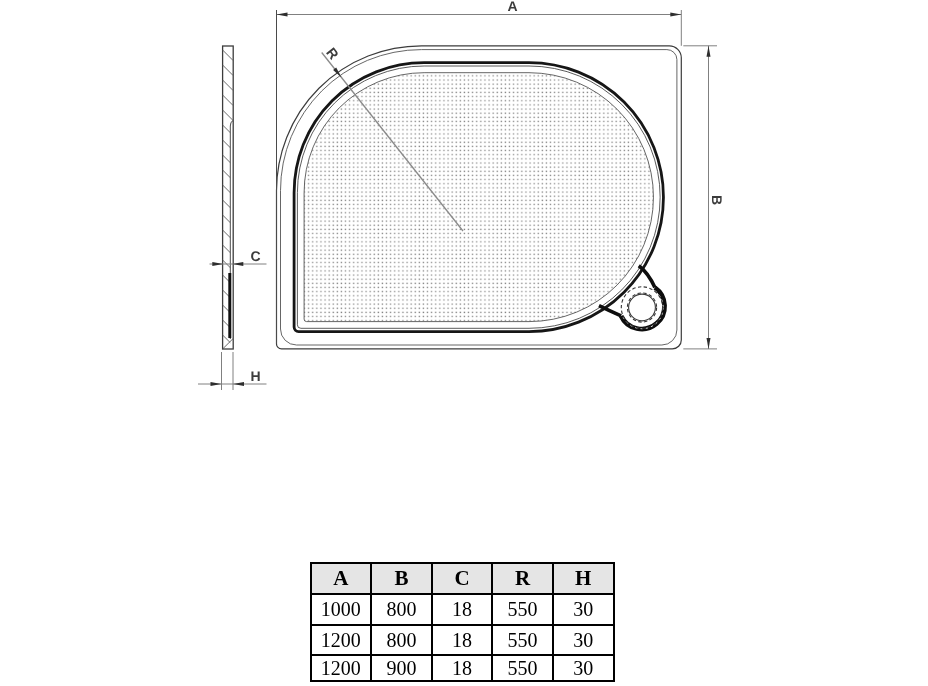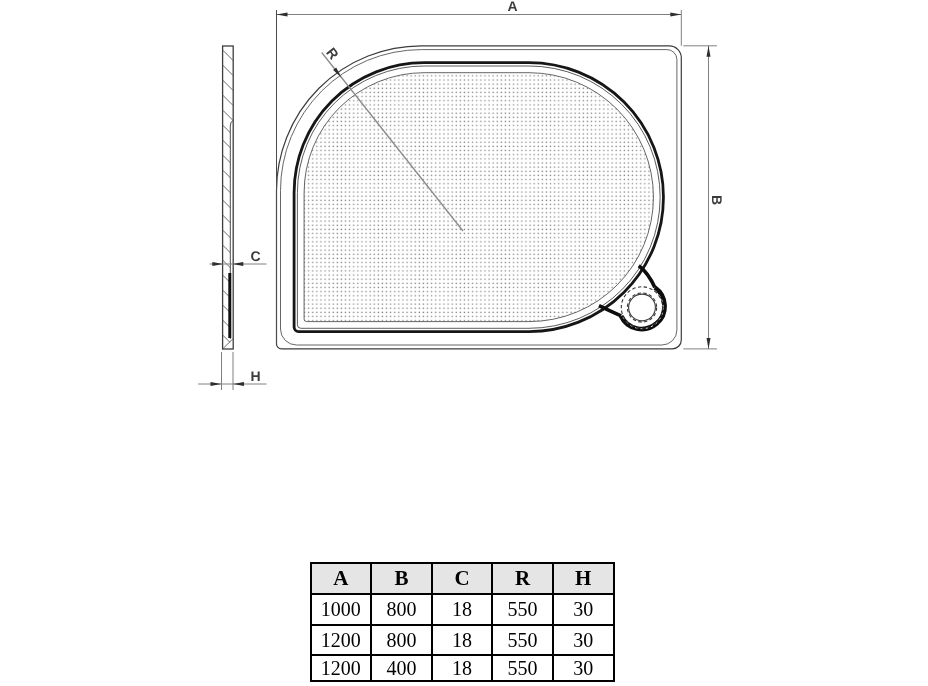--- a/index.html
+++ b/index.html
@@ -141,20 +141,20 @@
         </tr>
 <tr style="height:30px">
           <td>1200</td>
           <td>800</td>
           <td>18</td>
           <td>550</td>
           <td>30</td>
         </tr>
 <tr>
           <td>1200</td>
-          <td>400</td>
+          <td>900</td>
           <td>18</td>
           <td>550</td>
           <td>30</td>
         </tr>
 </tbody>
     </table>
 
 </div>
 </body></html>

